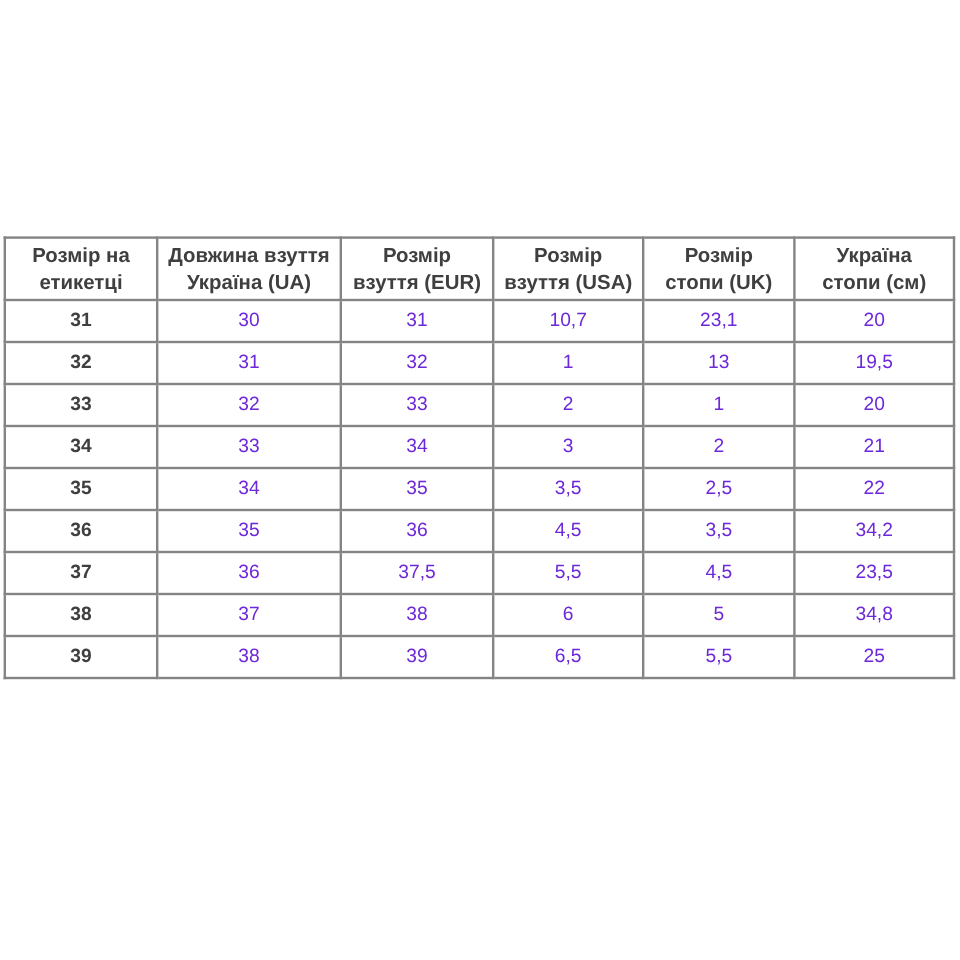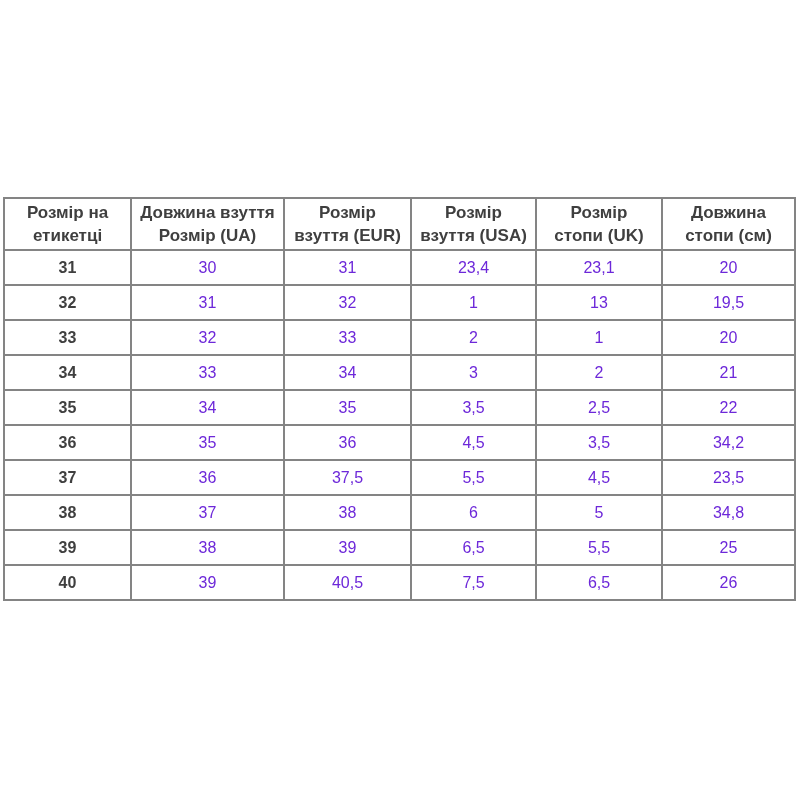--- a/index.html
+++ b/index.html
@@ -58,33 +58,33 @@
       <col style="width:127px">
       <col style="width:153px">
       <col style="width:127px">
       <col style="width:125px">
       <col style="width:126px">
       <col style="width:133px">
     </colgroup>
     <thead>
       <tr>
         <th><span>Розмір на</span><br><span>етикетці</span></th>
-        <th><span>Довжина взуття</span><br><span>Розмір (UA)</span></th>
+        <th><span>Довжина взуття</span><br><span>Україна (UA)</span></th>
         <th><span>Розмір</span><br><span>взуття (EUR)</span></th>
         <th><span>Розмір</span><br><span>взуття (USA)</span></th>
         <th><span>Розмір</span><br><span>стопи (UK)</span></th>
-        <th><span>Довжина</span><br><span>стопи (см)</span></th>
+        <th><span>Україна</span><br><span>стопи (см)</span></th>
       </tr>
     </thead>
     <tbody>
         <tr>
           <td class="row-label">31</td>
           <td>30</td>
           <td>31</td>
-          <td>23,4</td>
+          <td>10,7</td>
           <td>23,1</td>
           <td>20</td>
         </tr>
         <tr>
           <td class="row-label">32</td>
           <td>31</td>
           <td>32</td>
           <td>1</td>
           <td>13</td>
           <td>19,5</td>
@@ -138,23 +138,15 @@
           <td>34,8</td>
         </tr>
         <tr>
           <td class="row-label">39</td>
           <td>38</td>
           <td>39</td>
           <td>6,5</td>
           <td>5,5</td>
           <td>25</td>
         </tr>
-        <tr>
-          <td class="row-label">40</td>
-          <td>39</td>
-          <td>40,5</td>
-          <td>7,5</td>
-          <td>6,5</td>
-          <td>26</td>
-        </tr>
       </tbody>
   </table>
 </div>
 
 </body></html>

